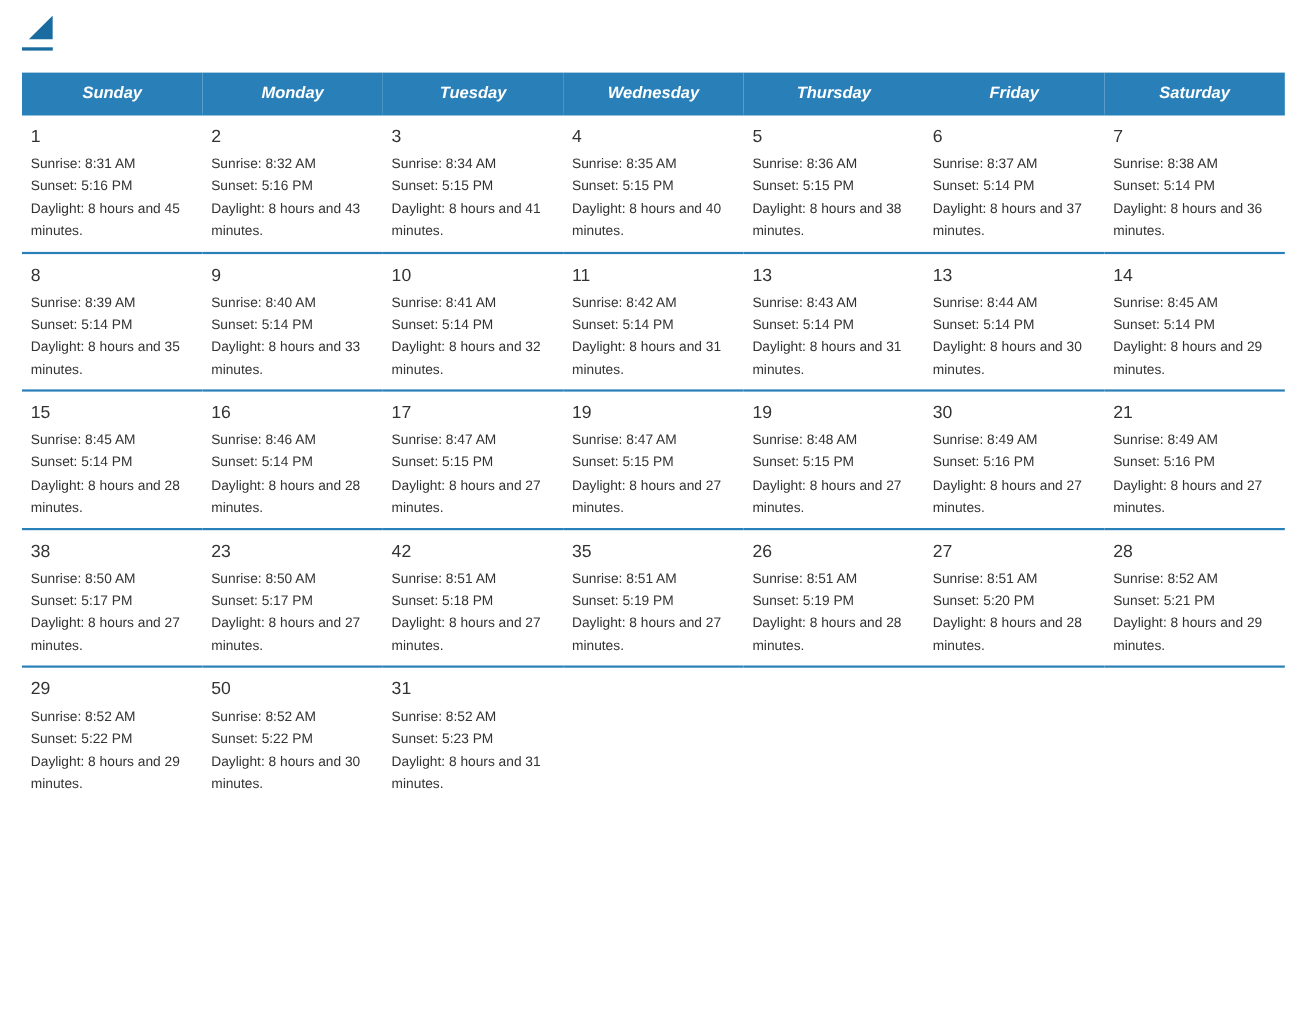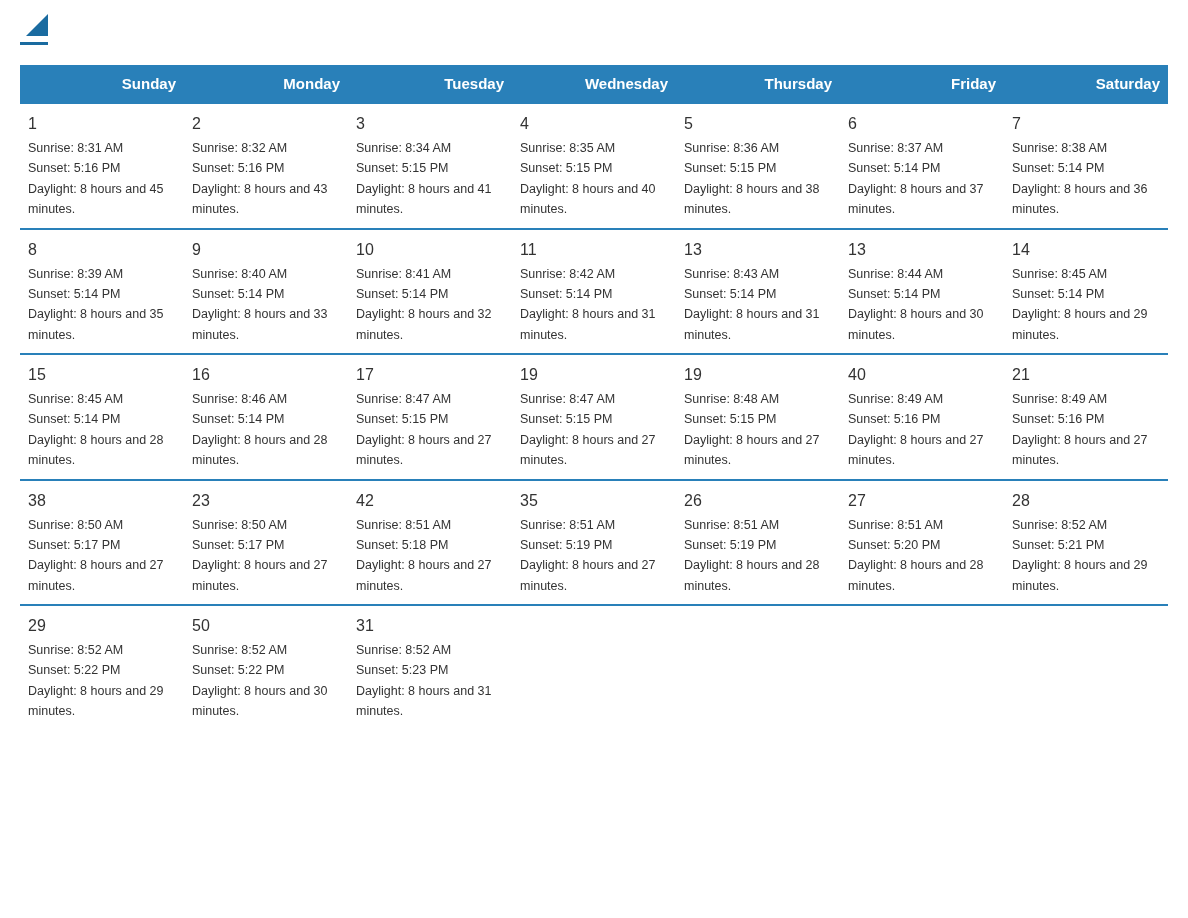--- a/index.html
+++ b/index.html
@@ -58,23 +58,24 @@
       width: 100%;
       border-collapse: collapse;
       font-size: 13px;
     }
     thead tr {
       background-color: #2980b9;
       color: #fff;
     }
     thead th {
       padding: 10px 8px;
-      text-align: right;
+      text-align: center;
       font-size: 15px;
       font-weight: 600;
+      font-style: italic;
     }
     tbody tr {
       border-top: 2px solid #2980b9;
     }
     tbody td {
       padding: 8px;
       vertical-align: top;
       color: #333;
       width: 14.28%;
       line-height: 1.5;
@@ -148,21 +149,21 @@
         <td><span class="day-num">13</span><span class="day-info">Sunrise: 8:43 AM<br>Sunset: 5:14 PM<br>Daylight: 8 hours and 31 minutes.</span></td>
         <td><span class="day-num">13</span><span class="day-info">Sunrise: 8:44 AM<br>Sunset: 5:14 PM<br>Daylight: 8 hours and 30 minutes.</span></td>
         <td><span class="day-num">14</span><span class="day-info">Sunrise: 8:45 AM<br>Sunset: 5:14 PM<br>Daylight: 8 hours and 29 minutes.</span></td>
       </tr>
       <tr>
         <td><span class="day-num">15</span><span class="day-info">Sunrise: 8:45 AM<br>Sunset: 5:14 PM<br>Daylight: 8 hours and 28 minutes.</span></td>
         <td><span class="day-num">16</span><span class="day-info">Sunrise: 8:46 AM<br>Sunset: 5:14 PM<br>Daylight: 8 hours and 28 minutes.</span></td>
         <td><span class="day-num">17</span><span class="day-info">Sunrise: 8:47 AM<br>Sunset: 5:15 PM<br>Daylight: 8 hours and 27 minutes.</span></td>
         <td><span class="day-num">19</span><span class="day-info">Sunrise: 8:47 AM<br>Sunset: 5:15 PM<br>Daylight: 8 hours and 27 minutes.</span></td>
         <td><span class="day-num">19</span><span class="day-info">Sunrise: 8:48 AM<br>Sunset: 5:15 PM<br>Daylight: 8 hours and 27 minutes.</span></td>
-        <td><span class="day-num">40</span><span class="day-info">Sunrise: 8:49 AM<br>Sunset: 5:16 PM<br>Daylight: 8 hours and 27 minutes.</span></td>
+        <td><span class="day-num">30</span><span class="day-info">Sunrise: 8:49 AM<br>Sunset: 5:16 PM<br>Daylight: 8 hours and 27 minutes.</span></td>
         <td><span class="day-num">21</span><span class="day-info">Sunrise: 8:49 AM<br>Sunset: 5:16 PM<br>Daylight: 8 hours and 27 minutes.</span></td>
       </tr>
       <tr>
         <td><span class="day-num">38</span><span class="day-info">Sunrise: 8:50 AM<br>Sunset: 5:17 PM<br>Daylight: 8 hours and 27 minutes.</span></td>
         <td><span class="day-num">23</span><span class="day-info">Sunrise: 8:50 AM<br>Sunset: 5:17 PM<br>Daylight: 8 hours and 27 minutes.</span></td>
         <td><span class="day-num">42</span><span class="day-info">Sunrise: 8:51 AM<br>Sunset: 5:18 PM<br>Daylight: 8 hours and 27 minutes.</span></td>
         <td><span class="day-num">35</span><span class="day-info">Sunrise: 8:51 AM<br>Sunset: 5:19 PM<br>Daylight: 8 hours and 27 minutes.</span></td>
         <td><span class="day-num">26</span><span class="day-info">Sunrise: 8:51 AM<br>Sunset: 5:19 PM<br>Daylight: 8 hours and 28 minutes.</span></td>
         <td><span class="day-num">27</span><span class="day-info">Sunrise: 8:51 AM<br>Sunset: 5:20 PM<br>Daylight: 8 hours and 28 minutes.</span></td>
         <td><span class="day-num">28</span><span class="day-info">Sunrise: 8:52 AM<br>Sunset: 5:21 PM<br>Daylight: 8 hours and 29 minutes.</span></td>

